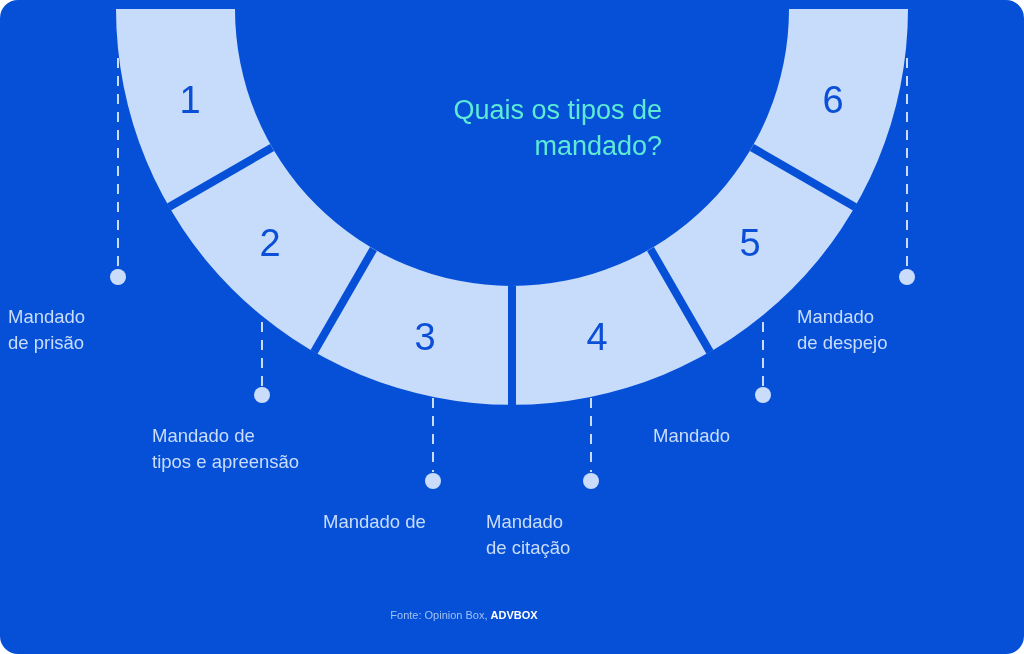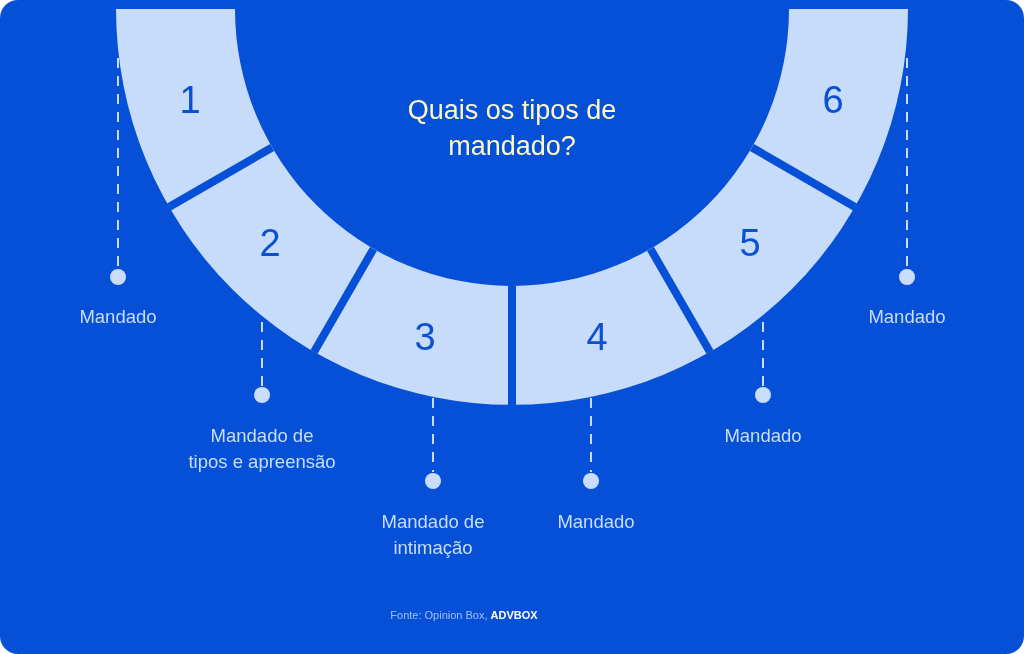--- a/index.html
+++ b/index.html
@@ -1,21 +1,21 @@
 <!DOCTYPE html>
 <html><head>
 <meta charset="utf-8">
 <style>
   html, body { margin: 0; padding: 0; background: #ffffff; }
   body { width: 1024px; height: 654px; overflow: hidden; position: relative; font-family: "Liberation Sans", "DejaVu Sans", sans-serif; }
   .card { position: absolute; left: 0; top: 0; width: 1024px; height: 654px; background: #0650d8; border-radius: 18px; overflow: hidden; }
   svg.ring { position: absolute; left: 0; top: 0; }
   .num { position: absolute; width: 60px; margin-left: -30px; text-align: center; font-size: 38px; line-height: 44px; color: #0a4fd6; font-weight: 400; }
-  .title { position: absolute; left: 362px; top: 92px; width: 300px; text-align: center; color: #fef9c3; font-size: 27px; line-height: 36px; }
-  .label { position: absolute; width: 220px; margin-left: -110px; text-align: center; color: #c9ddfb; font-size: 18.5px; line-height: 26px; }
+  .title { position: absolute; left: 362px; top: 92px; width: 300px; text-align: right; color: #5eead4; font-size: 27px; line-height: 36px; }
+  .label { position: absolute; width: 220px; margin-left: -110px; color: #c9ddfb; font-size: 18.5px; line-height: 26px; }
   .source { position: absolute; left: 0; top: 609px; width: 928px; text-align: center; color: #9fc0f5; font-size: 11px; }
   .source b { color: #ffffff; font-weight: 700; }
 </style>
 </head>
 <body>
 
 <div class="card">
 
   <svg class="ring" width="1024" height="654" viewBox="0 0 1024 654">
 
@@ -54,36 +54,38 @@
   <div class="num" style="left:750px; top:221px;">5</div>
   <div class="num" style="left:833px; top:78px;">6</div>
 
   <div class="title">
     <div>Quais os tipos de</div>
     <div>mandado?</div>
   </div>
 
   <div class="label" style="left:118px; top:304px;">
     <div>Mandado</div>
+    <div>de prisão</div>
   </div>
   <div class="label" style="left:262px; top:423px;">
     <div>Mandado de</div>
     <div>tipos e apreensão</div>
   </div>
   <div class="label" style="left:433px; top:509px;">
     <div>Mandado de</div>
-    <div>intimação</div>
   </div>
   <div class="label" style="left:596px; top:509px;">
     <div>Mandado</div>
+    <div>de citação</div>
   </div>
   <div class="label" style="left:763px; top:423px;">
     <div>Mandado</div>
   </div>
   <div class="label" style="left:907px; top:304px;">
     <div>Mandado</div>
+    <div>de despejo</div>
   </div>
 
   <div class="source">
     <span>Fonte: Opinion Box,</span>
     <b>ADVBOX</b>
   </div>
 </div>
 
 </body></html>

